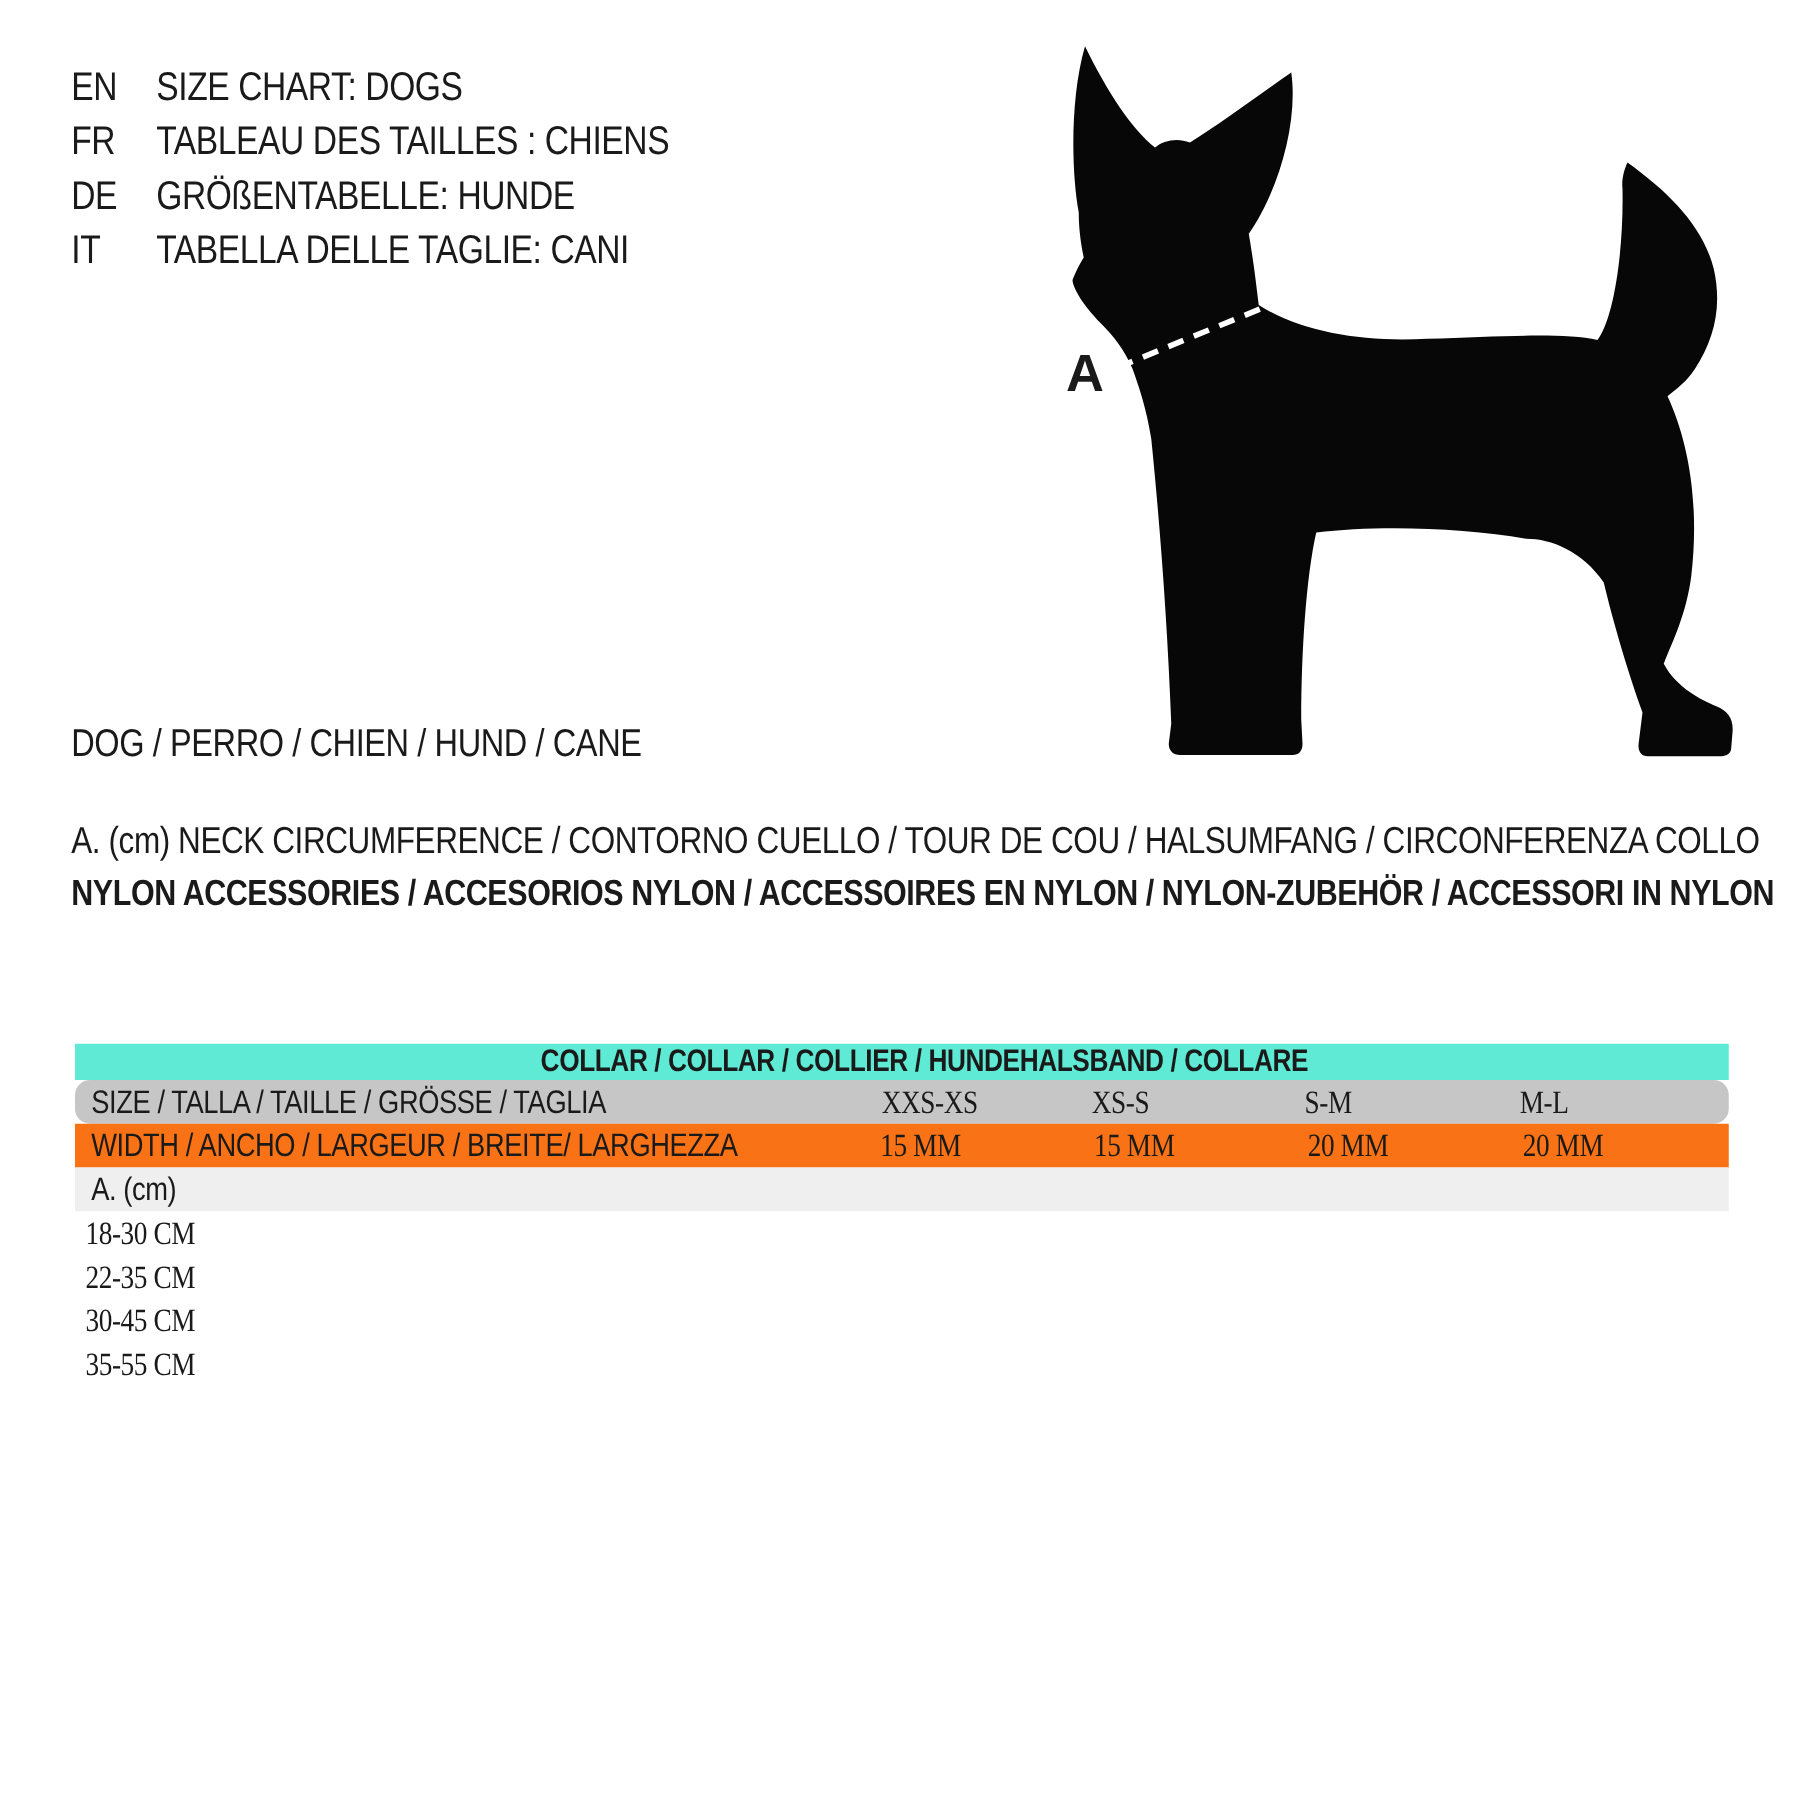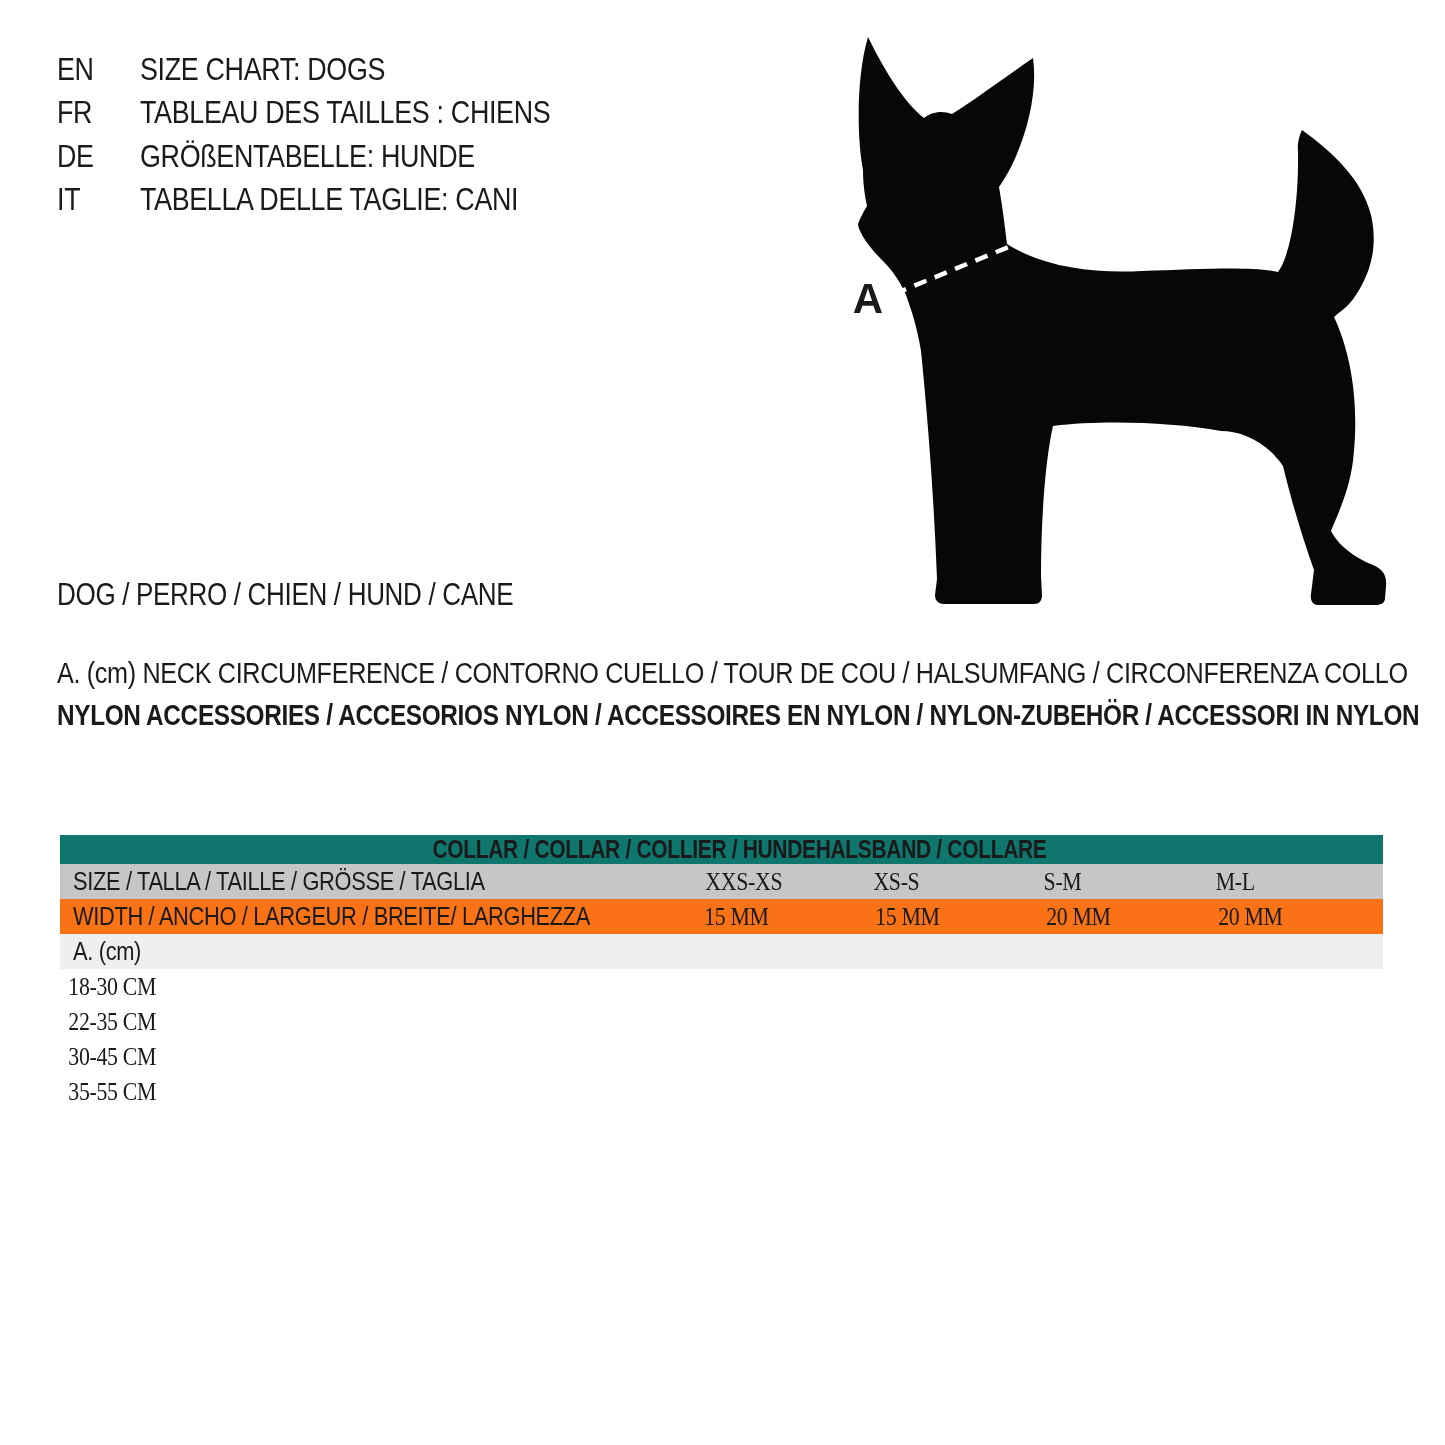--- a/index.html
+++ b/index.html
@@ -18,21 +18,21 @@
     display:inline-block;
     transform:scaleX(0.84);
     transform-origin:0 50%;
     letter-spacing:-0.4px;
     white-space:nowrap;
   }
   .cond.center{transform-origin:50% 50%;}
 
   
   .lang-list{position:absolute;left:57px;top:48px;}
-  .lang-row{display:flex;height:43.4px;line-height:43.4px;font-size:32px;gap:15px;}
+  .lang-row{display:flex;height:43.4px;line-height:43.4px;font-size:32px;}
   .lang-code{width:68px;flex:0 0 68px;}
 
   
   .dog-wrap{position:absolute;left:830px;top:20px;width:565px;height:600px;}
   .dog-wrap svg{display:block;width:100%;height:100%;}
 
   
   .dog-label{position:absolute;left:57px;top:577px;font-size:31px;}
   .note{position:absolute;left:57px;font-size:30px;}
   .note-measure{top:656px;}
@@ -125,25 +125,25 @@
   </div>
 
   <div class="note note-measure">
     <span class="cond">A. (cm) NECK CIRCUMFERENCE / CONTORNO CUELLO / TOUR DE COU / HALSUMFANG / CIRCONFERENZA COLLO</span>
   </div>
   <div class="note note-material">
     <span class="cond">NYLON ACCESSORIES / ACCESORIOS NYLON / ACCESSOIRES EN NYLON / NYLON-ZUBEHÖR / ACCESSORI IN NYLON</span>
   </div>
 
   <div class="size-table">
-    <div class="t-header" style="background: #0f766e; padding-left: 36px;">
+    <div class="t-header" style="background: #5eead4; padding-left: 36px;">
       <span class="cond center">COLLAR / COLLAR / COLLIER / HUNDEHALSBAND / COLLARE</span>
     </div>
 
-    <div class="t-row" style="background: rgb(198, 198, 198);">
+    <div class="t-row" style="background: rgb(198, 198, 198); border-radius: 12px;">
       <div class="t-label"><span class="cond">SIZE / TALLA / TAILLE / GRÖSSE / TAGLIA</span></div>
       <div class="t-val"><span class="cond center">XXS-XS</span></div>
       <div class="t-val"><span class="cond center">XS-S</span></div>
       <div class="t-val"><span class="cond center">S-M</span></div>
       <div class="t-val"><span class="cond center">M-L</span></div>
     </div>
 
     <div class="t-row" style="background: #f97316;">
       <div class="t-label"><span class="cond">WIDTH / ANCHO / LARGEUR / BREITE/ LARGHEZZA</span></div>
       <div class="t-val"><span class="cond center">15 MM</span></div>

